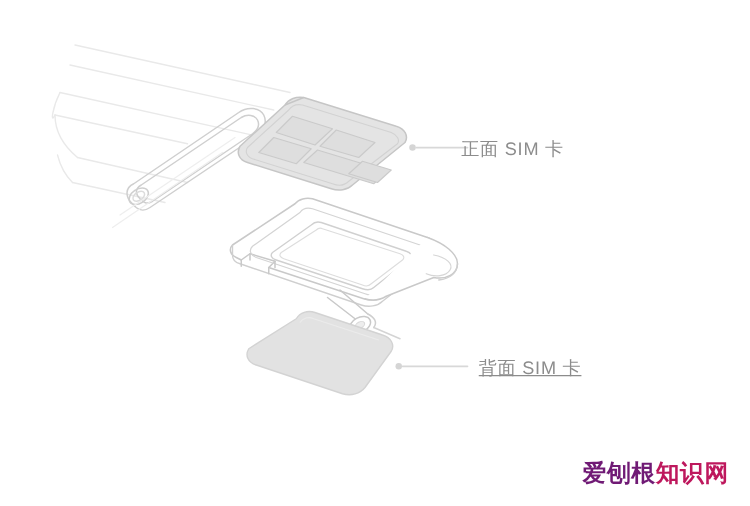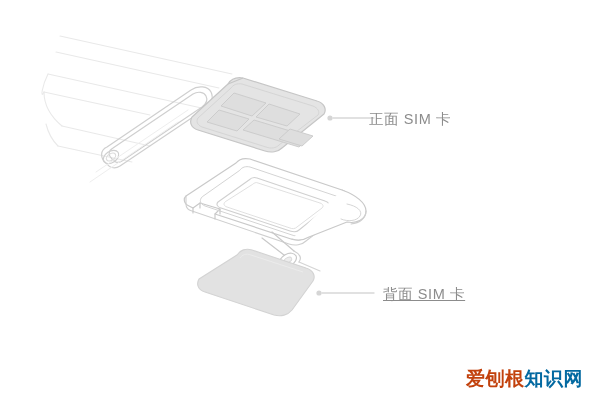--- a/index.html
+++ b/index.html
@@ -39,22 +39,22 @@
   #watermark {
     position: absolute;
     left: 466px;
     top: 366px;
     font-size: 19px;
     font-weight: 700;
     letter-spacing: 0.5px;
     white-space: nowrap;
     user-select: none;
   }
-  #watermark .wm-brand { color: #c2410c; }
-  #watermark .wm-suffix { color: #0369a1; }
+  #watermark .wm-brand { color: #701a75; }
+  #watermark .wm-suffix { color: #be185d; }
 </style>
 </head>
 <body>
 
 <div id="stage">
 
   <svg id="diagram-svg" viewBox="0 0 600 405">
 
     <defs>
       <clipPath id="clip-stage">

